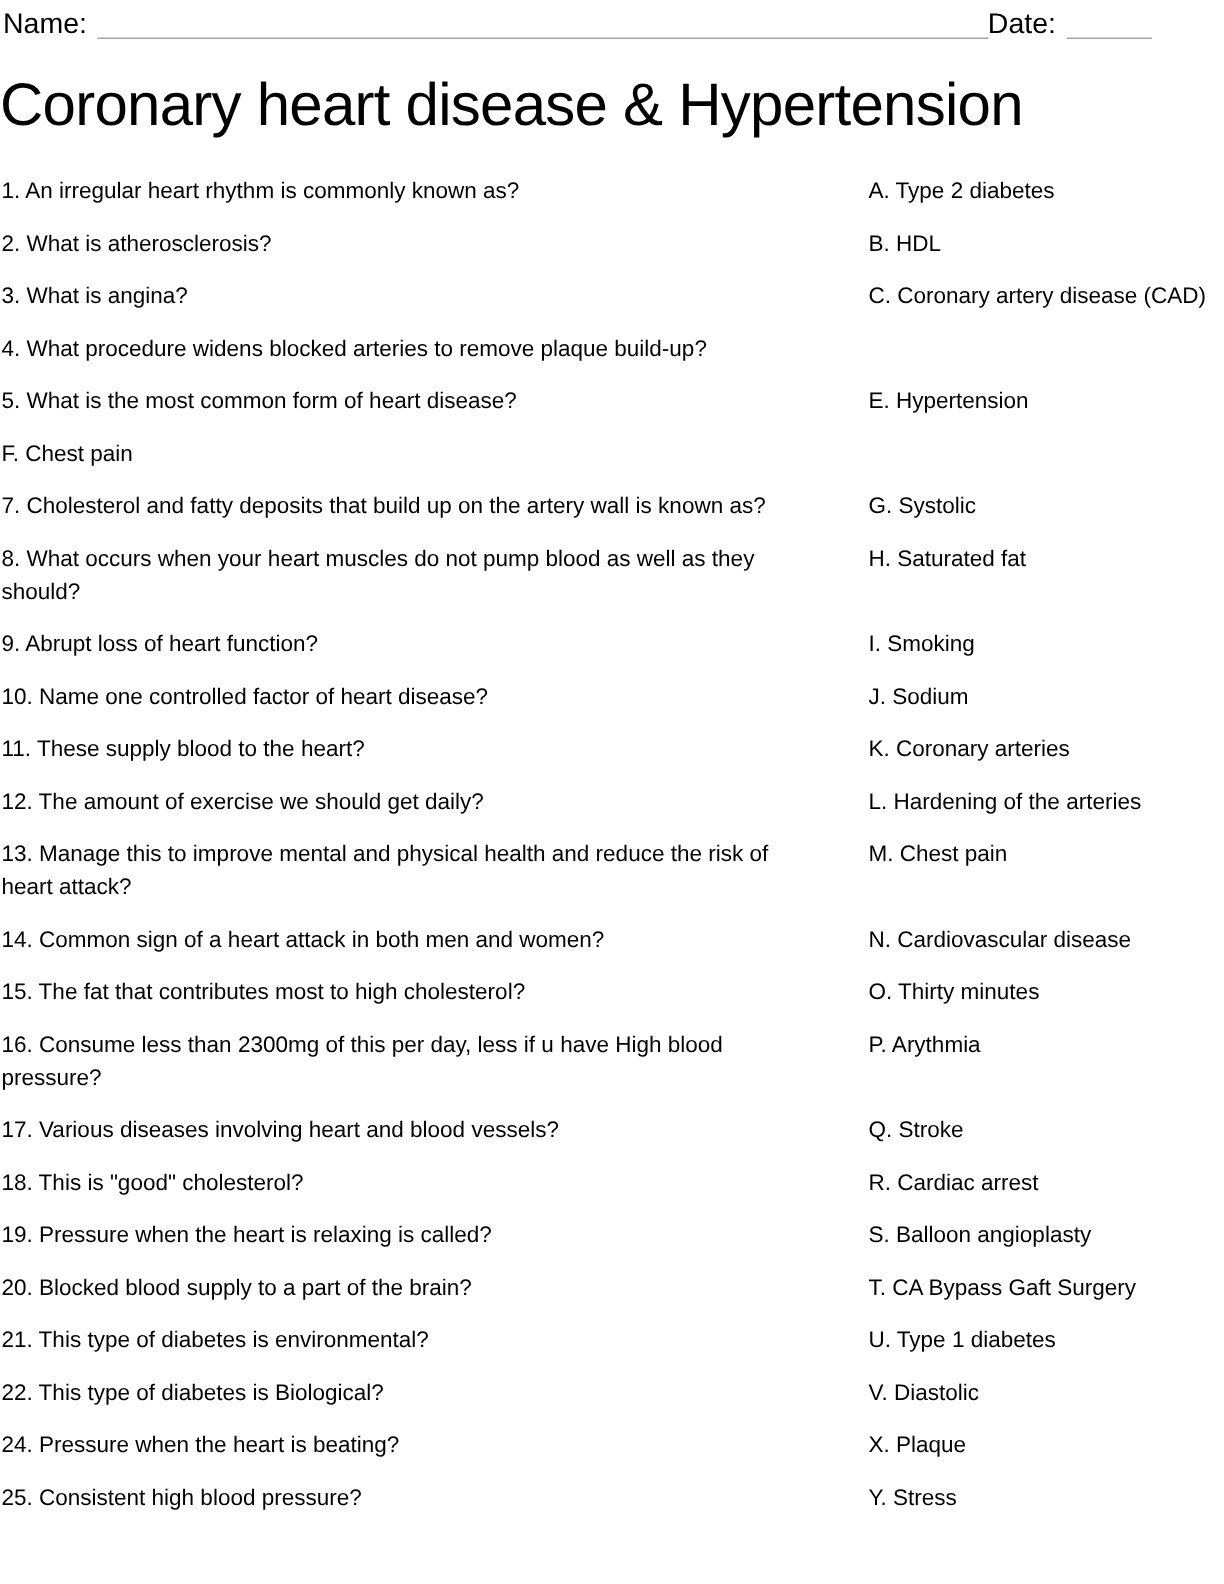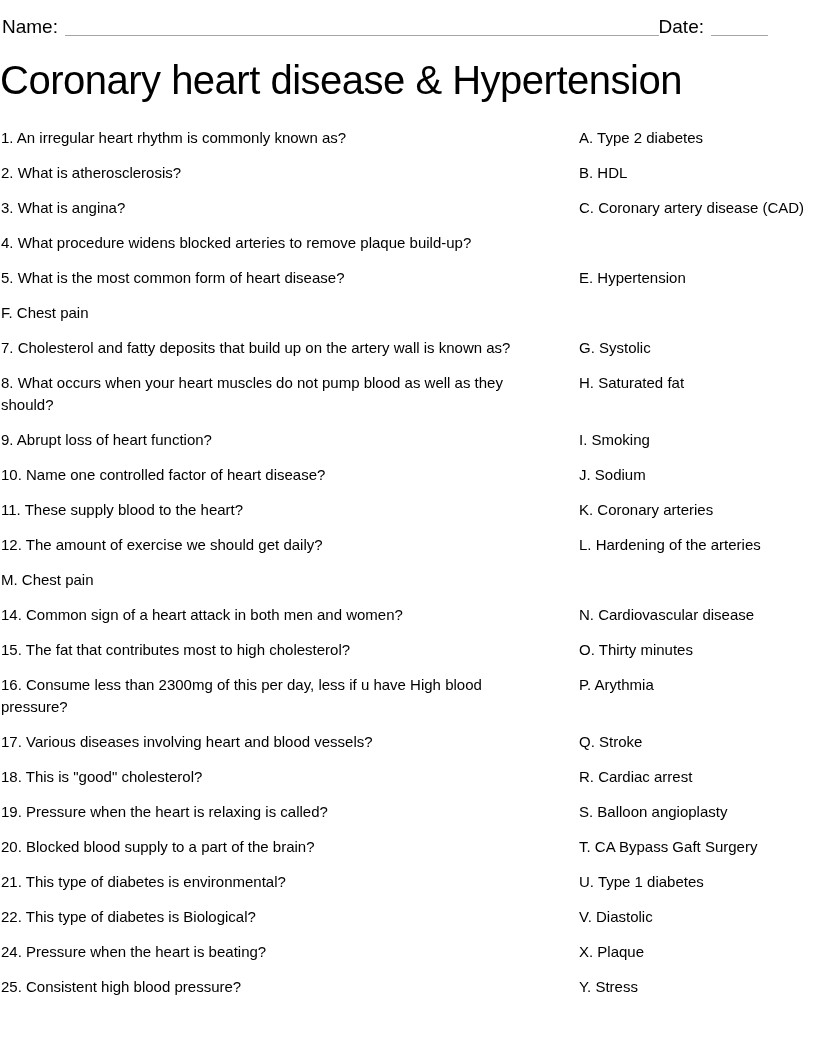--- a/index.html
+++ b/index.html
@@ -7,21 +7,21 @@
     width: 816px;
     height: 1056px;
     overflow: hidden;
     background: #ffffff;
     font-family: "Liberation Sans", "DejaVu Sans", sans-serif;
     color: #000000;
   }
   .page {
     width: 816px;
     height: 1056px;
-    padding-top: 16px;
+    padding-top: 6px;
   }
   
   .header-row {
     display: flex;
     align-items: flex-end;
     margin-left: 2px;
     padding-right: 48px;
     font-size: 19px;
     line-height: 21px;
   }
@@ -133,20 +133,21 @@
       <div class="q-cell">11. These supply blood to the heart?</div>
       <div class="a-cell">K. Coronary arteries</div>
     </div>
 
     <div class="match-row">
       <div class="q-cell">12. The amount of exercise we should get daily?</div>
       <div class="a-cell">L. Hardening of the arteries</div>
     </div>
 
     <div class="match-row">
+      <div class="q-cell">13. Manage this to improve mental and physical health and reduce the risk of heart attack?</div>
       <div class="a-cell">M. Chest pain</div>
     </div>
 
     <div class="match-row">
       <div class="q-cell">14. Common sign of a heart attack in both men and women?</div>
       <div class="a-cell">N. Cardiovascular disease</div>
     </div>
 
     <div class="match-row">
       <div class="q-cell">15. The fat that contributes most to high cholesterol?</div>

